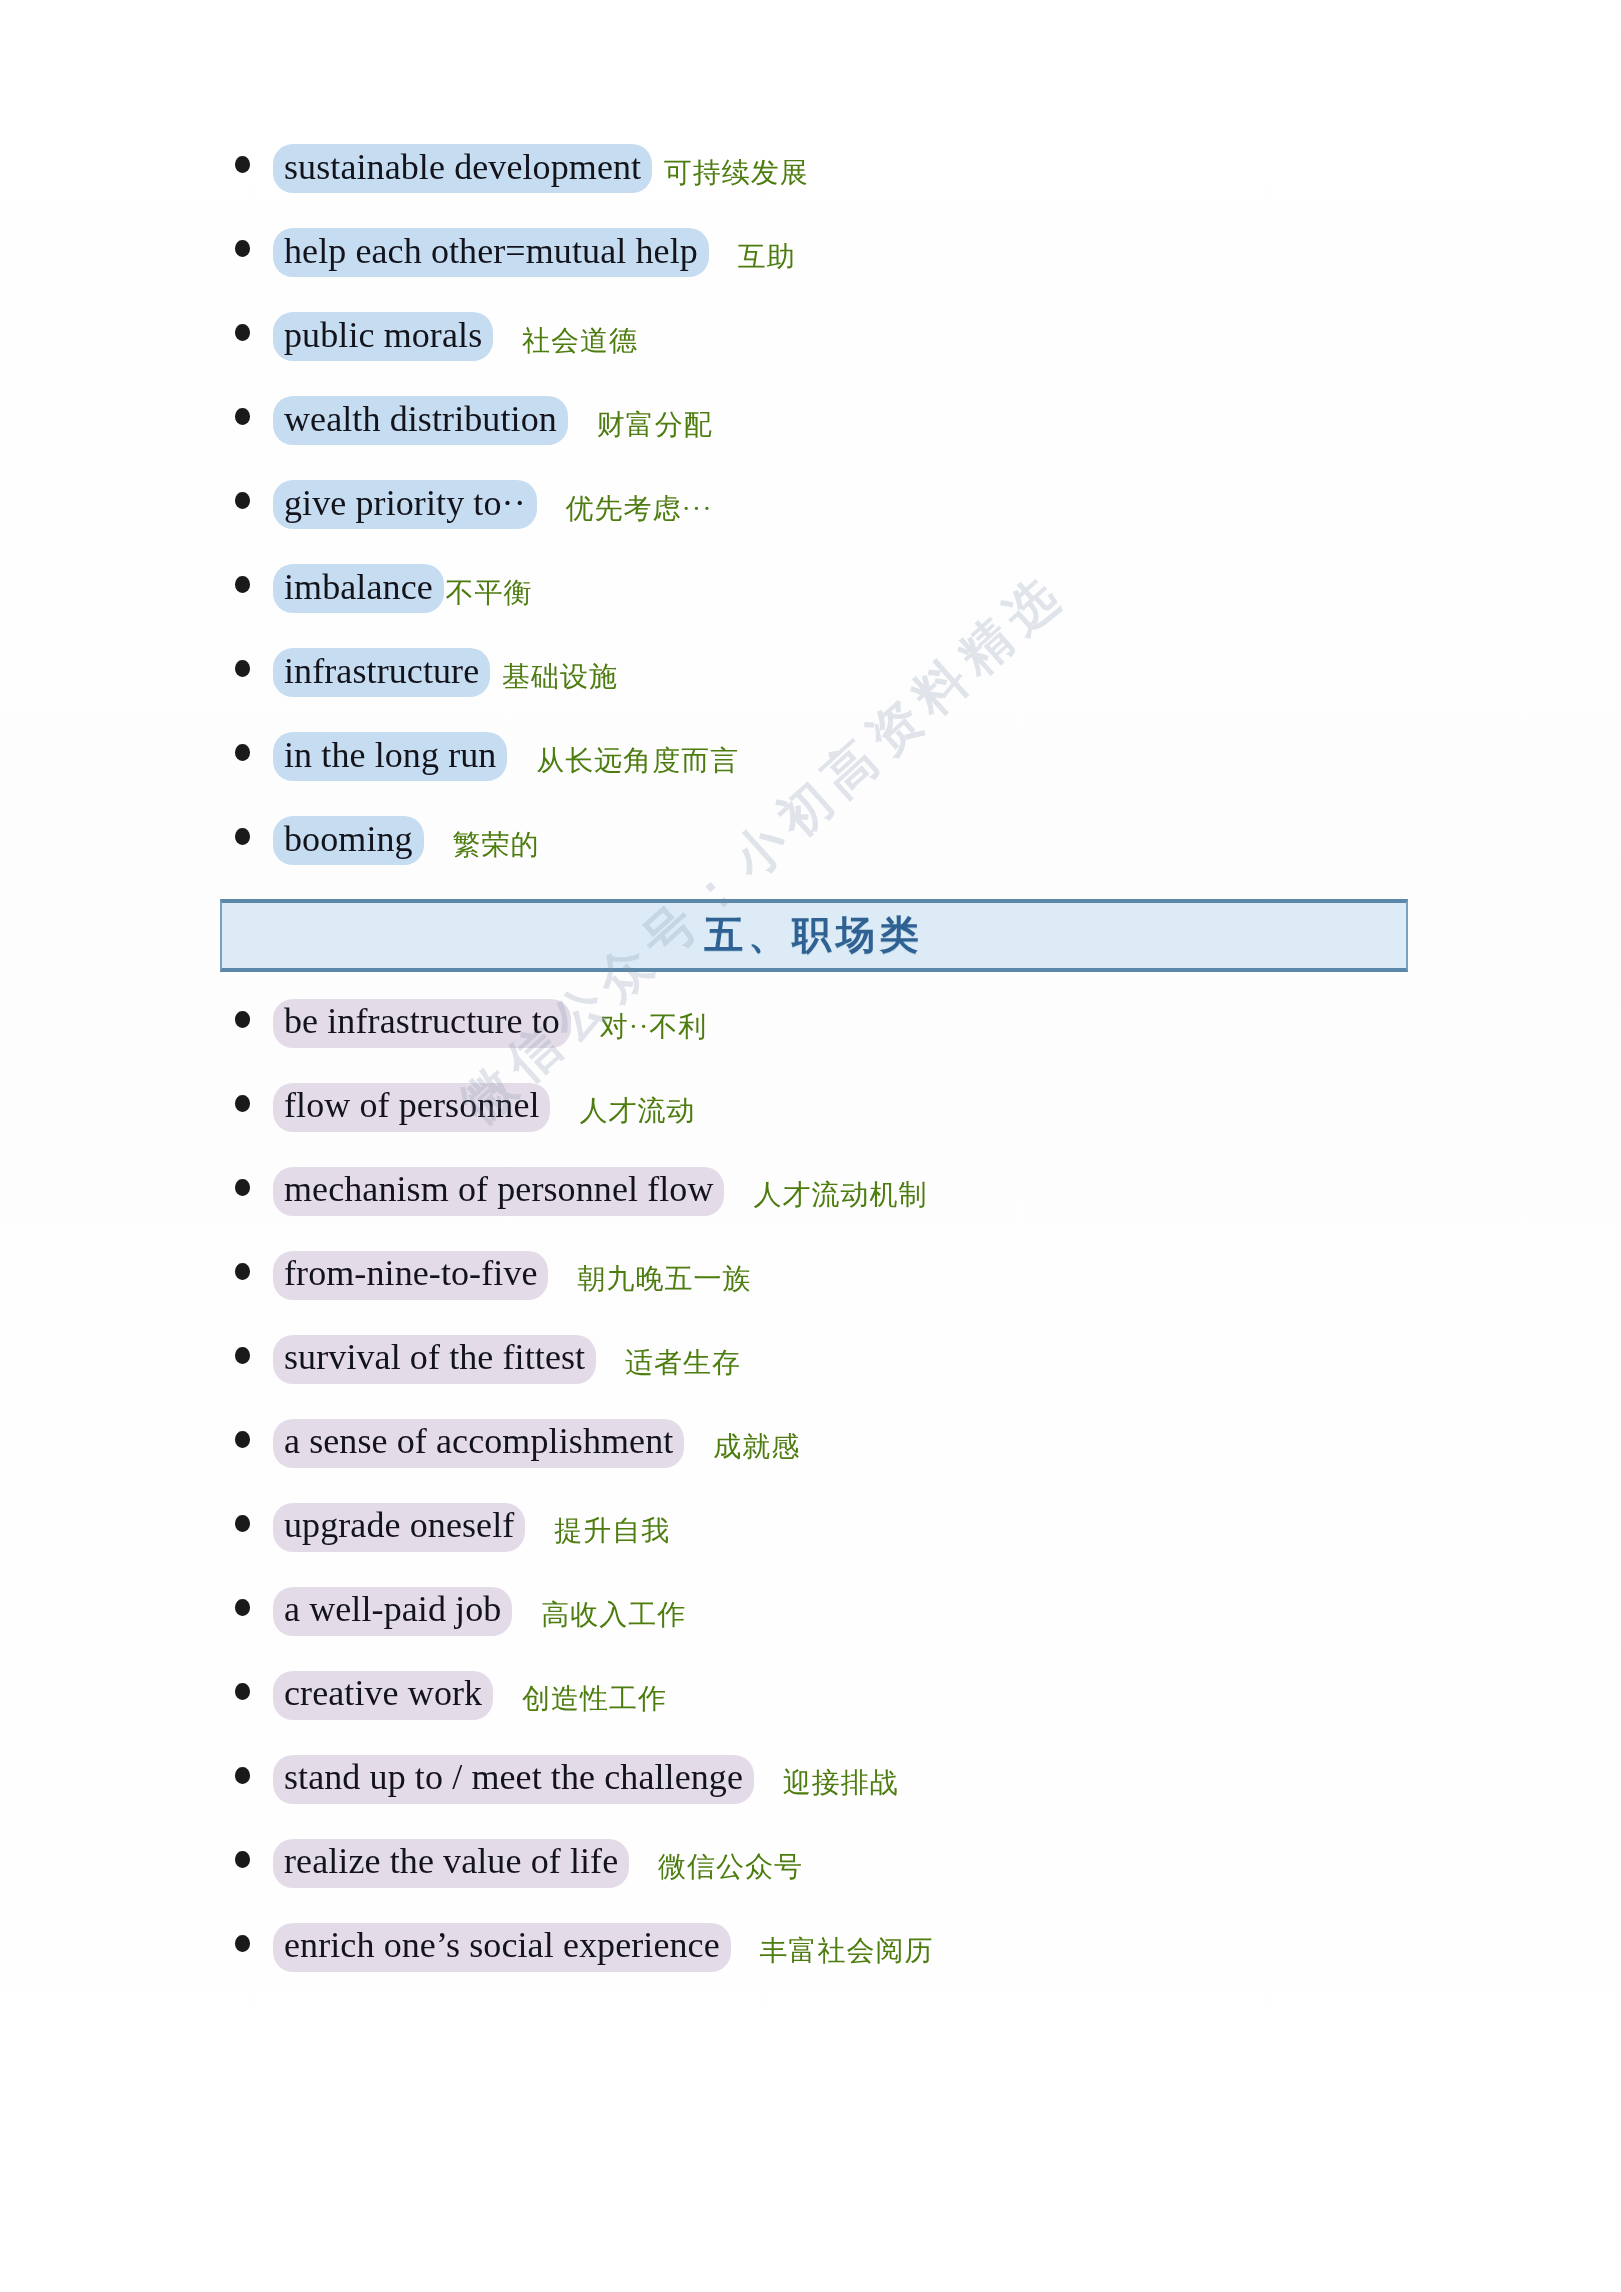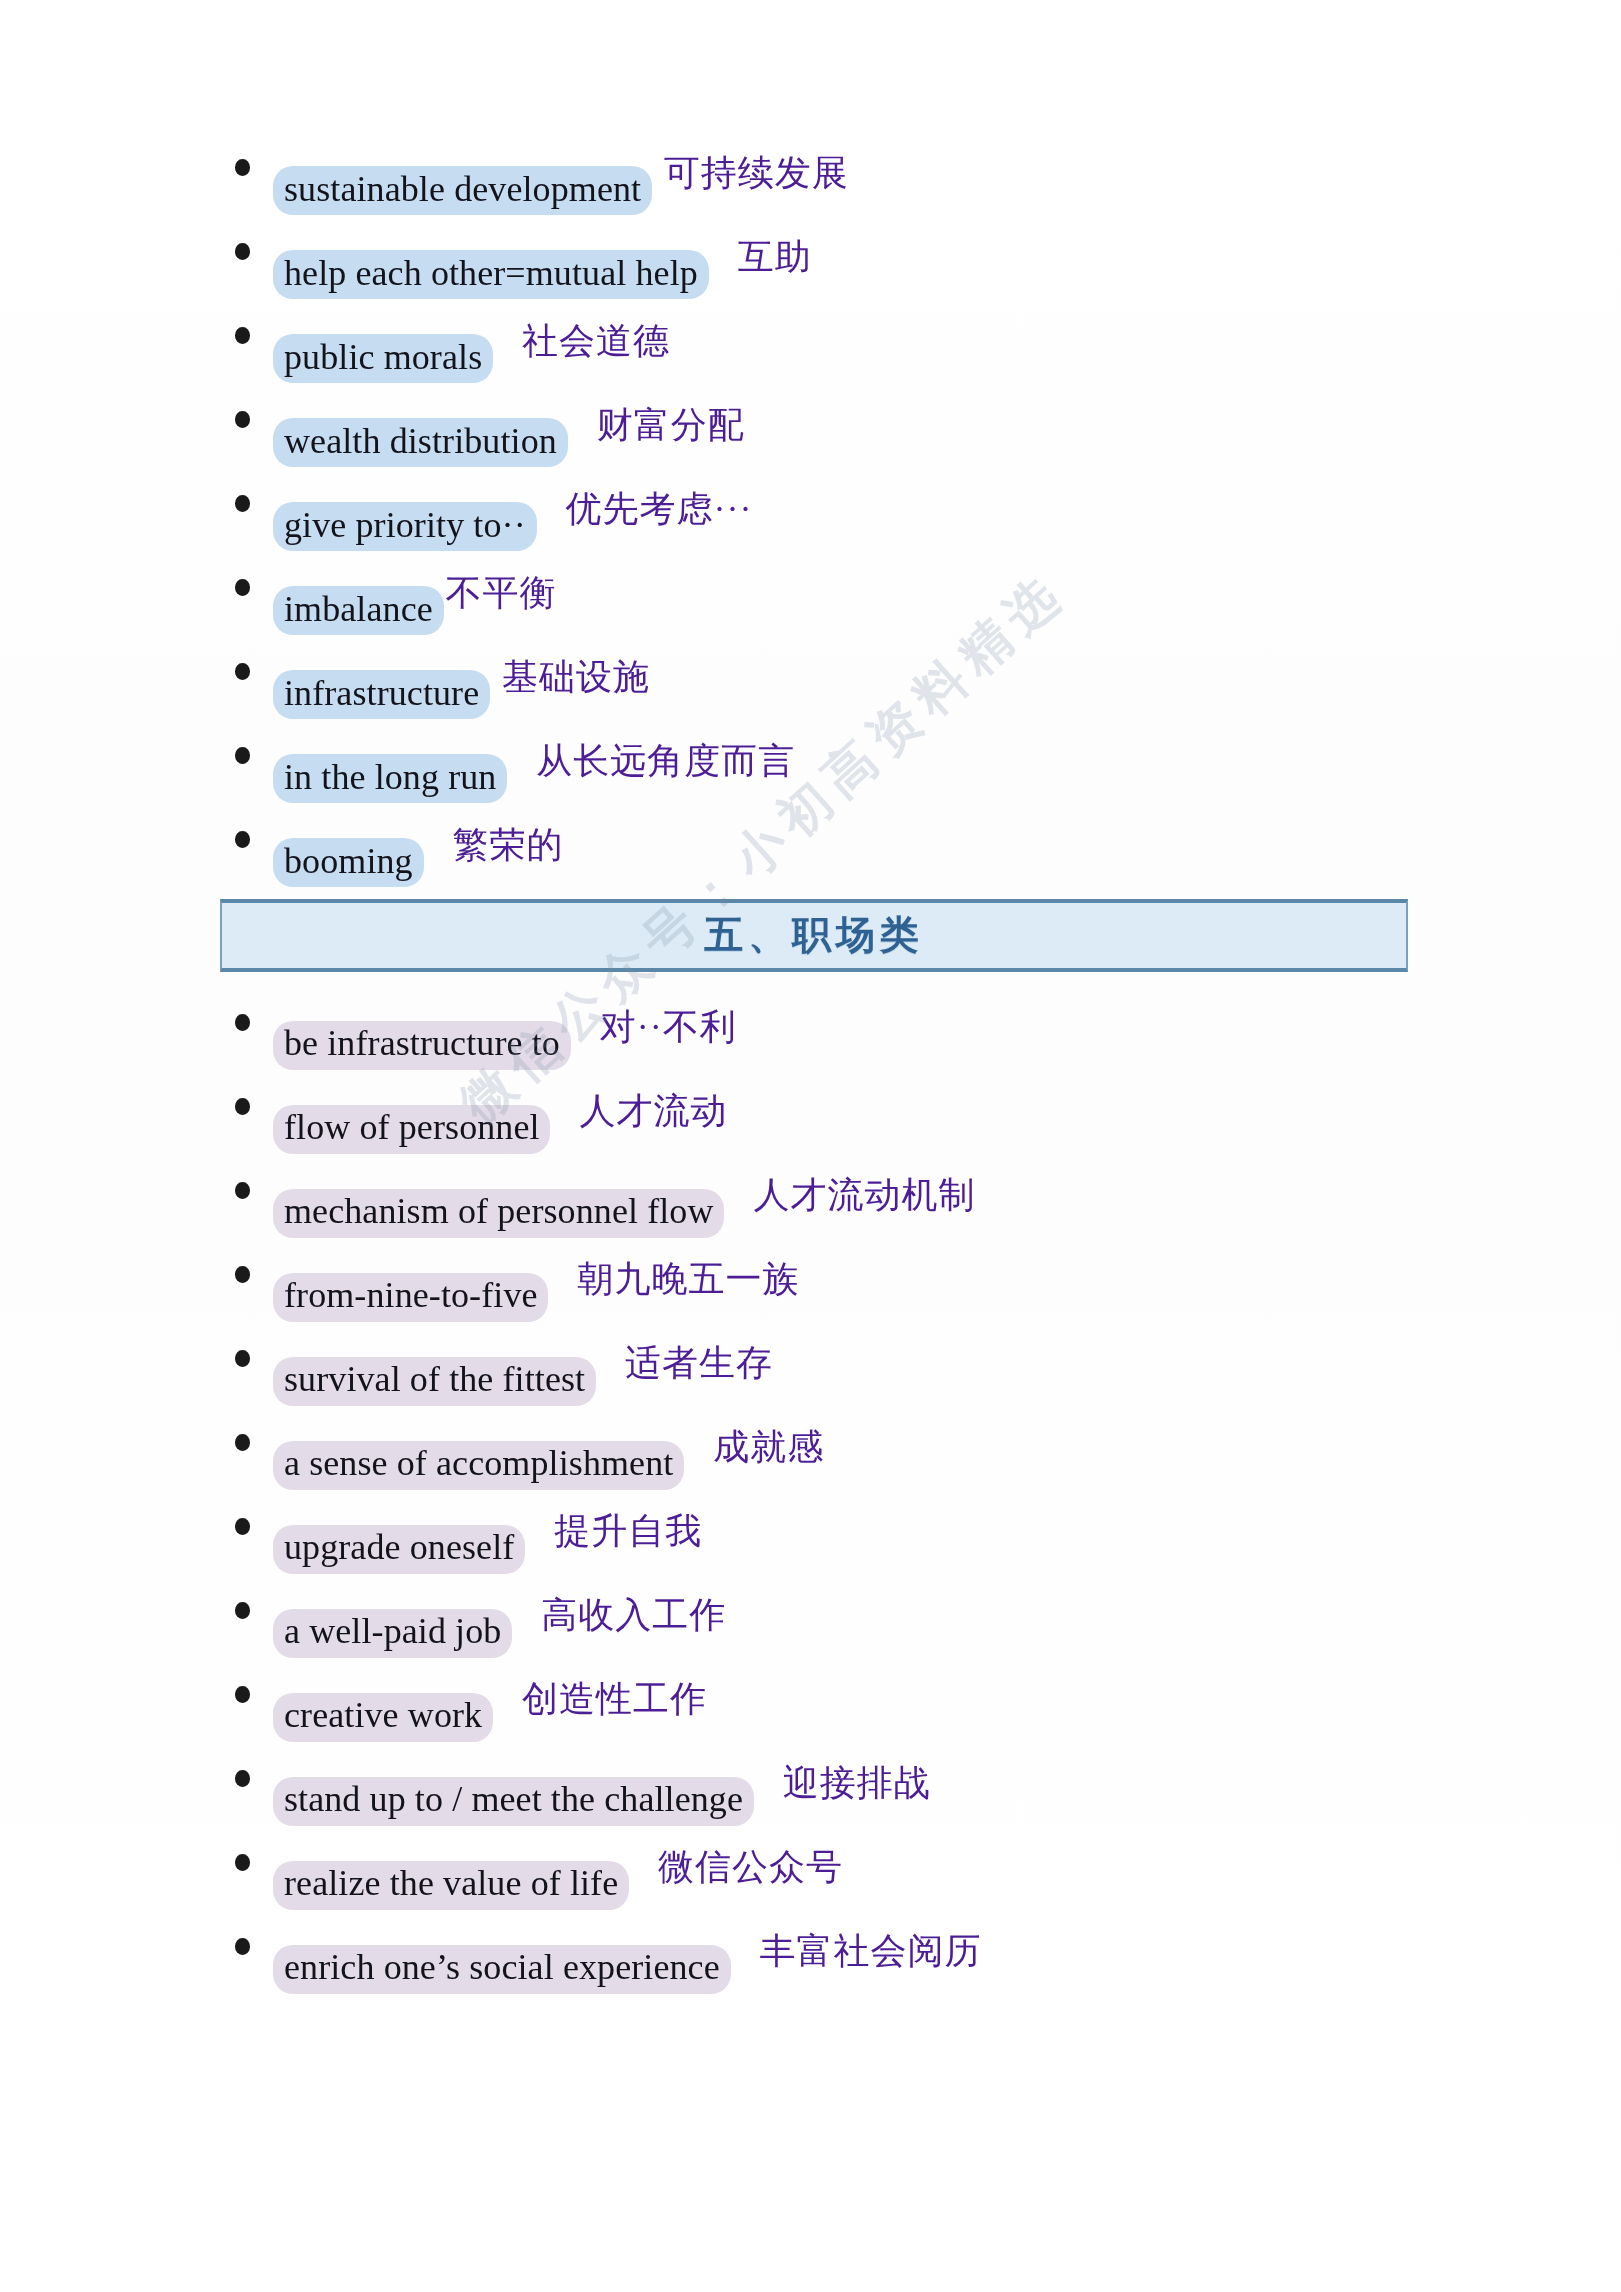--- a/index.html
+++ b/index.html
@@ -68,34 +68,34 @@
 
   .term {
     font-size: 36px;
     letter-spacing: 0.1px;
     padding: 2.9px 10.8px 4.9px 10.8px;
     border-radius: 20px;
     color: #13131c;
     line-height: 1.15;
     display: inline-block;
     position: relative;
-    top: 20px;
+    top: 1px;
   }
 
   .term.blue {
     background: #c6dcf0;
   }
   .term.purple {
     background: #e4dbe8;
   }
 
   .meaning {
-    font-size: 36px;
+    font-size: 28px;
     margin-left: 11.8px;
-    color: #4c1d95;
+    color: #4d7c0f;
     font-family: "Liberation Serif", "DejaVu Serif", serif;
     letter-spacing: 1px;
     display: inline-block;
     position: relative;
     top: 3.9px;
   }
   .meaning.gap-wide { margin-left: 29px; }
   .meaning.gap-none { margin-left: 2px; }
 
   

